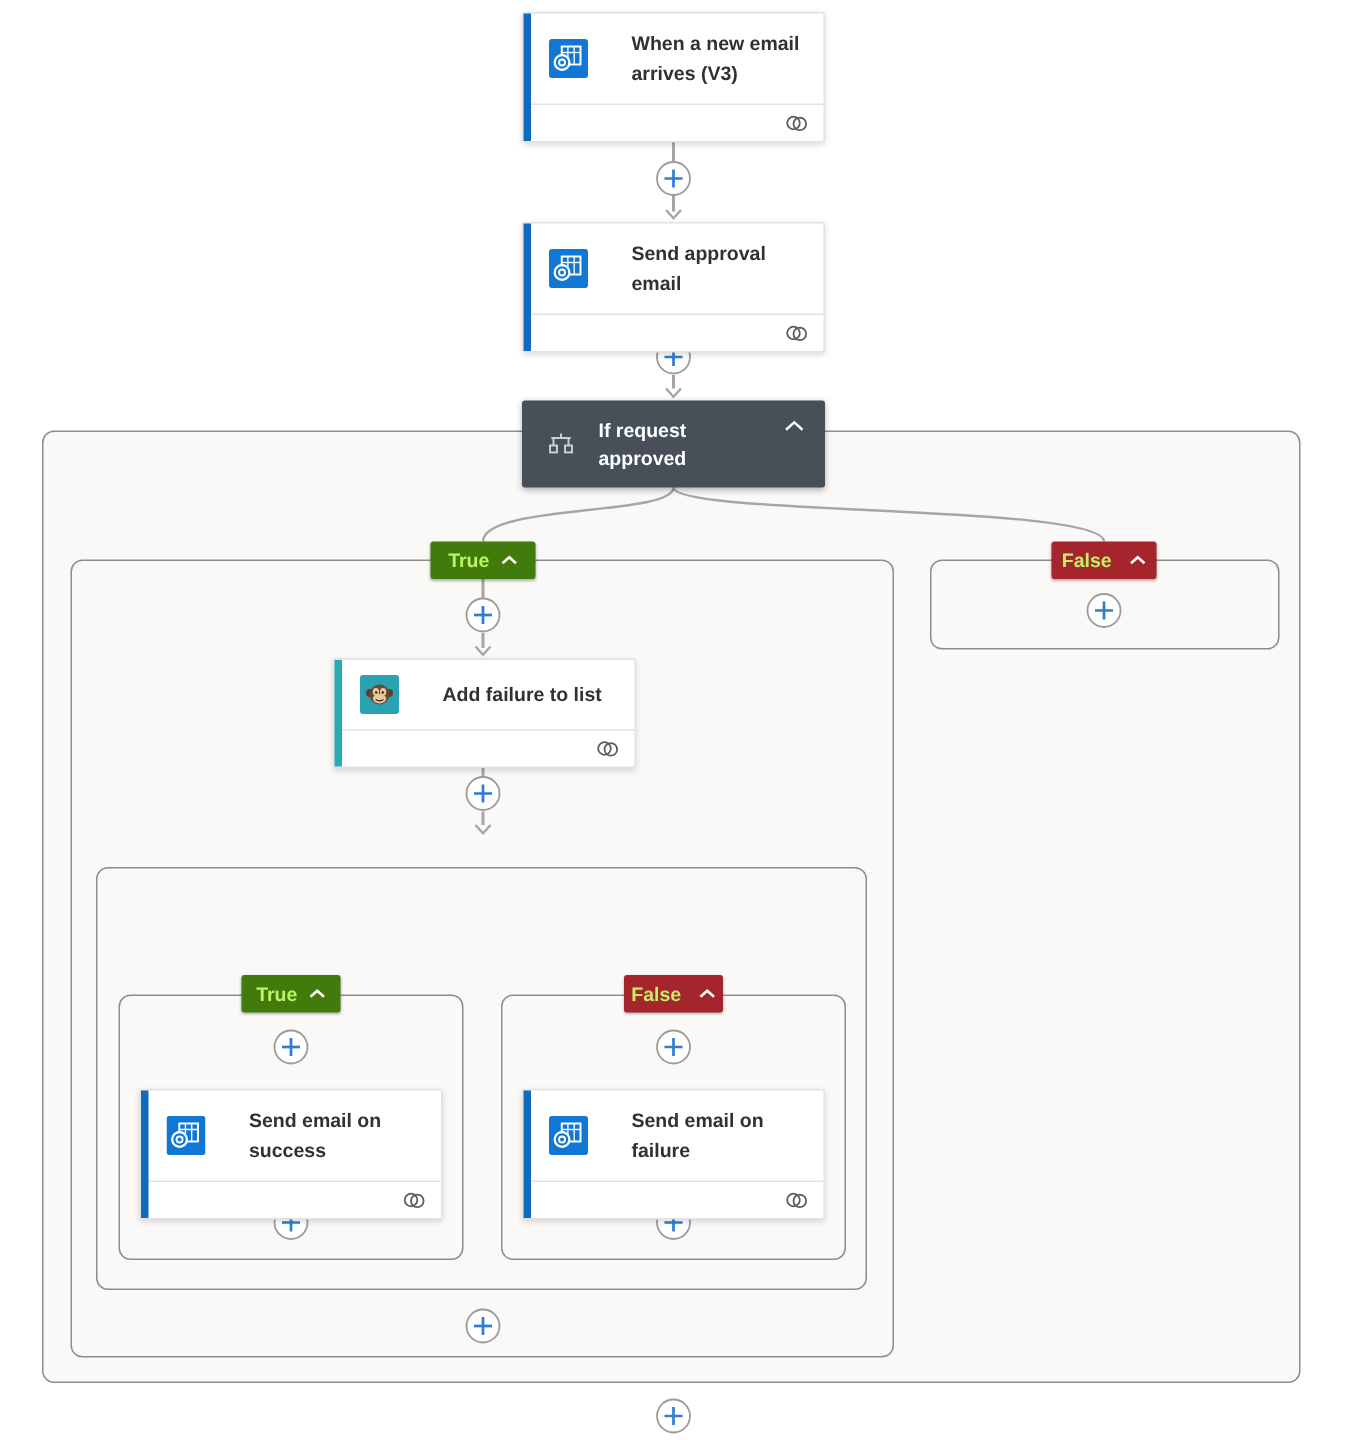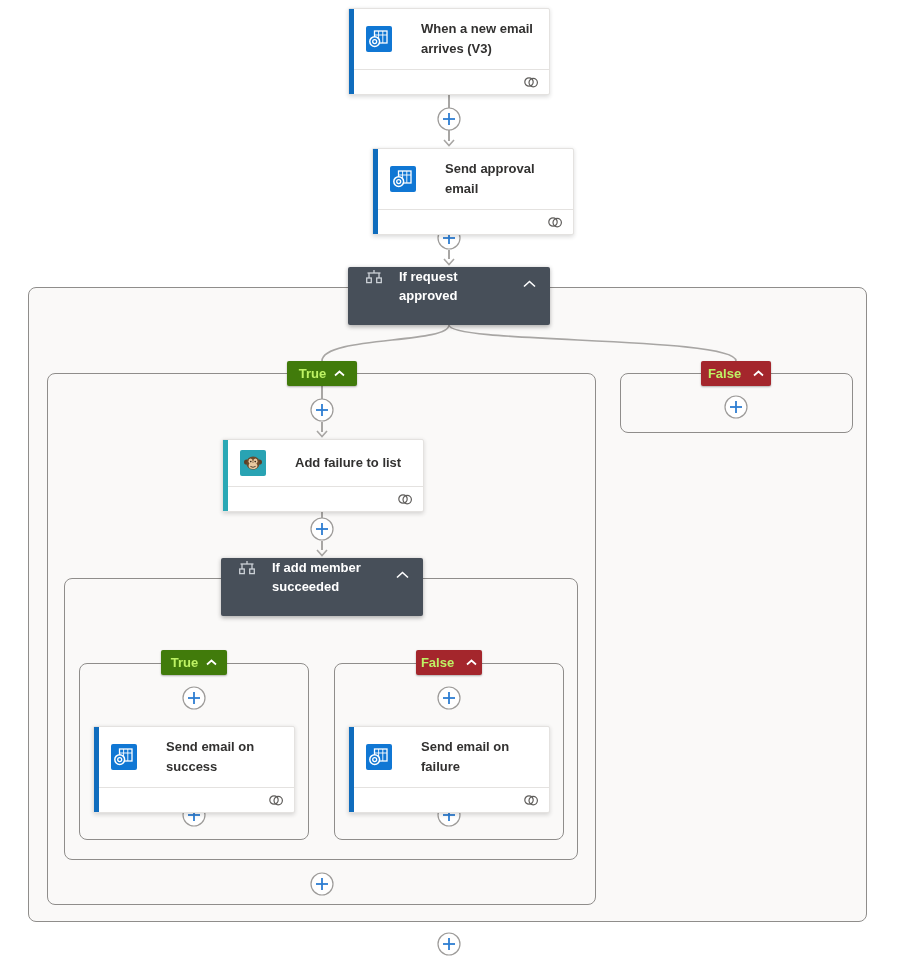--- a/index.html
+++ b/index.html
@@ -16,21 +16,21 @@
   .accent.blue { background:#0f6cbd; }
   .accent.teal { background:#2ba8b5; }
   .card-main { display:flex; align-items:center; gap:29px; padding:10px 8px 10px 17px; min-height:40px; box-sizing:border-box; }
   .conn-icon { width:26px; height:26px; flex:0 0 auto; }
   .card-title { font-size:13px; font-weight:700; color:#323130; line-height:20px; }
   .card-footer { border-top:1px solid #e4e2e0; height:24px; display:flex; align-items:center; justify-content:flex-end; padding:0 10px; }
 
   
   .cond-card { position:absolute; width:202px; height:58px; background:#474f59; border-radius:2px;
                box-shadow:0 1.5px 4px rgba(0,0,0,.3); z-index:6; color:#fff; box-sizing:border-box; cursor:pointer; }
-  .cond-inner { display:flex; align-items:flex-start; height:100%; padding:0 14px 0 16px; gap:15px; }
+  .cond-inner { display:flex; align-items:center; height:100%; padding:0 14px 0 16px; gap:15px; }
   .cond-title { font-size:13px; font-weight:700; line-height:19px; width:104px; }
   .cond-chevron { position:absolute; top:13px; right:14px; cursor:pointer; }
 
   
   .badge { position:absolute; height:25px; border-radius:2px; display:flex; align-items:center; justify-content:center;
            gap:8px; color:#bef264; font-size:13px; font-weight:700; z-index:7; box-shadow:0 1px 2px rgba(0,0,0,.3); cursor:pointer; box-sizing:border-box; }
   .badge.true  { background:#417b0b; }
   .badge.false { background:#a4262c;gap:12px; }
 
   
@@ -193,21 +193,21 @@
       <div class="card-title">When a new email arrives (V3)</div>
     </div>
     <div class="card-footer">
       <svg width="16" height="12" viewBox="0 0 16 12">
         <circle cx="6" cy="6" r="4.2" fill="none" stroke="#5f5d5b" stroke-width="1.2"></circle>
         <circle cx="10.2" cy="6.6" r="4.2" fill="none" stroke="#5f5d5b" stroke-width="1.2"></circle>
       </svg>
     </div>
   </div>
 
-  <div class="action-card" style="left:348px; top:148px;margin-left:24px;">
+  <div class="action-card" style="left:348px; top:148px;">
     <div class="accent blue"></div>
     <div class="card-main">
       <svg class="conn-icon" viewBox="0 0 26 26">
         <rect width="26" height="26" rx="2" fill="#1077d4"></rect>
         <rect x="8.5" y="5" width="12.5" height="12" fill="none" stroke="#fff" stroke-width="1.3"></rect>
         <line x1="8.5" y1="9" x2="21" y2="9" stroke="#fff" stroke-width="0.9"></line>
         <line x1="12.6" y1="5" x2="12.6" y2="17" stroke="#fff" stroke-width="0.9"></line>
         <line x1="16.8" y1="5" x2="16.8" y2="17" stroke="#fff" stroke-width="0.9"></line>
         <circle cx="8.7" cy="15.6" r="4.9" fill="#1077d4" stroke="#fff" stroke-width="1.5"></circle>
         <circle cx="8.7" cy="15.6" r="2" fill="none" stroke="#fff" stroke-width="1.3"></circle>
@@ -259,38 +259,20 @@
       <div class="card-title">Add failure to list</div>
     </div>
     <div class="card-footer">
       <svg width="16" height="12" viewBox="0 0 16 12">
         <circle cx="6" cy="6" r="4.2" fill="none" stroke="#5f5d5b" stroke-width="1.2"></circle>
         <circle cx="10.2" cy="6.6" r="4.2" fill="none" stroke="#5f5d5b" stroke-width="1.2"></circle>
       </svg>
     </div>
   </div>
 
-  <div class="cond-card" style="left:221px; top:558px;">
-    <div class="cond-inner">
-      <svg width="20" height="20" viewBox="0 0 20 20">
-        <g fill="none" stroke="#ccd1d7" stroke-width="1.3">
-          <line x1="10" y1="3" x2="10" y2="6"></line>
-          <line x1="3.5" y1="6" x2="16.5" y2="6"></line>
-          <line x1="5" y1="6" x2="5" y2="11"></line>
-          <line x1="15" y1="6" x2="15" y2="11"></line>
-          <rect x="2.7" y="11" width="4.6" height="4.6"></rect>
-          <rect x="12.7" y="11" width="4.6" height="4.6"></rect>
-        </g>
-      </svg>
-      <div class="cond-title">If add member succeeded</div>
-    </div>
-    <svg class="cond-chevron" width="13" height="8" viewBox="0 0 13 8">
-      <polyline points="1,6.5 6.5,1.5 12,6.5" fill="none" stroke="#fff" stroke-width="1.6"></polyline>
-    </svg>
-  </div>
 
   <div class="action-card" style="left:348px; top:726px;">
     <div class="accent blue"></div>
     <div class="card-main">
       <svg class="conn-icon" viewBox="0 0 26 26">
         <rect width="26" height="26" rx="2" fill="#1077d4"></rect>
         <rect x="8.5" y="5" width="12.5" height="12" fill="none" stroke="#fff" stroke-width="1.3"></rect>
         <line x1="8.5" y1="9" x2="21" y2="9" stroke="#fff" stroke-width="0.9"></line>
         <line x1="12.6" y1="5" x2="12.6" y2="17" stroke="#fff" stroke-width="0.9"></line>
         <line x1="16.8" y1="5" x2="16.8" y2="17" stroke="#fff" stroke-width="0.9"></line>

